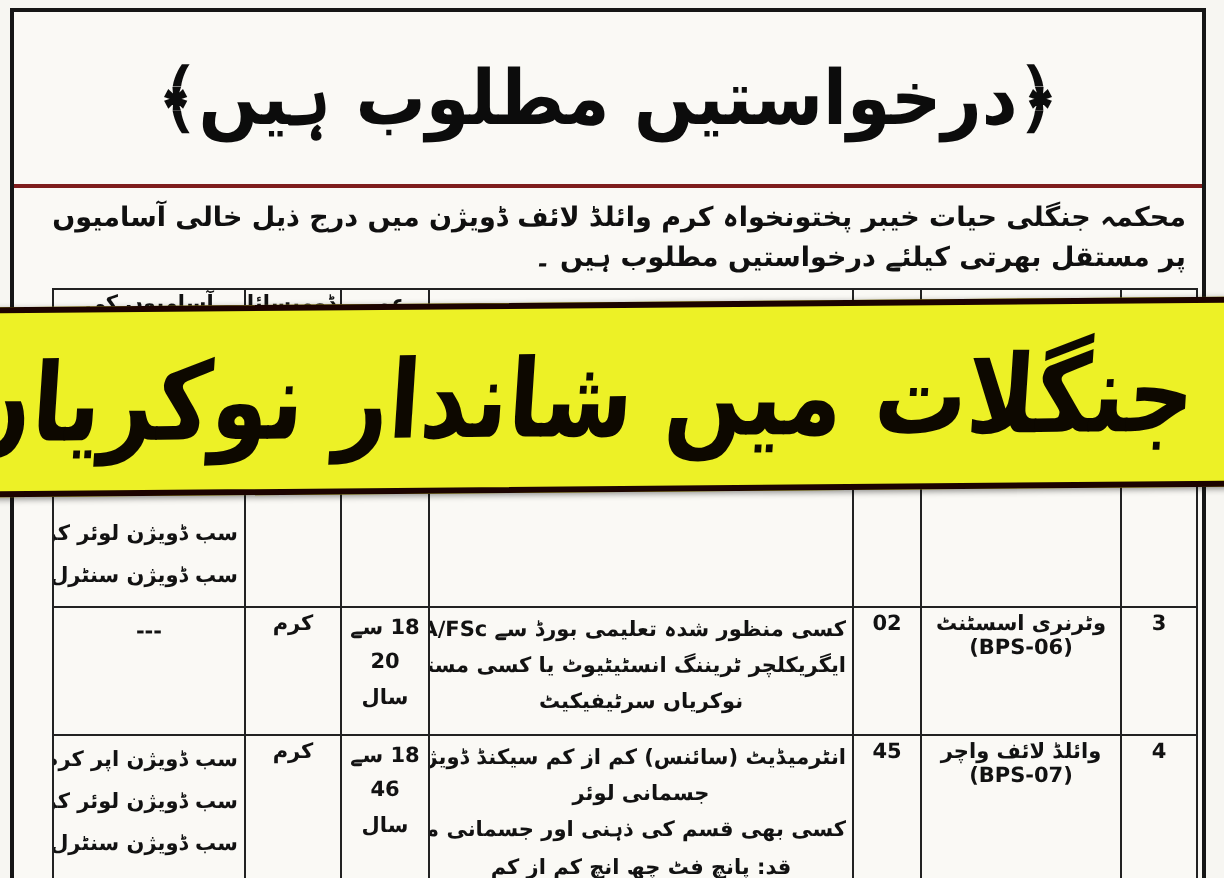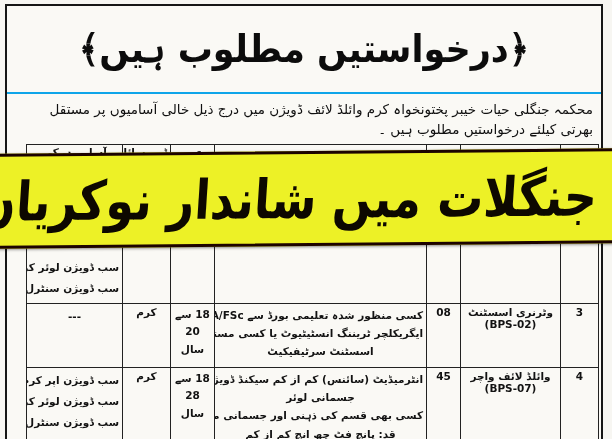--- a/index.html
+++ b/index.html
@@ -1,24 +1,24 @@
 <!DOCTYPE html>
 <html lang="ur"><head>
 <meta charset="utf-8">
 <style>
   html,body{margin:0;padding:0;background:#e9e8e4;}
   .stage{position:relative;width:612px;height:439px;overflow:hidden;background:#f7f6f2;
          font-family:"DejaVu Sans",sans-serif;direction:rtl;}
   .frame{position:absolute;left:5px;top:4px;width:598px;height:460px;
          border:2px solid #161616;background:#faf9f5;box-sizing:border-box;}
-  .title-section{height:86px;border-bottom:2px solid #0ea5e9;display:flex;
+  .title-section{height:86px;border-bottom:2px solid #7f1d1d;display:flex;
                  align-items:center;justify-content:center;}
   .ad-title{font-size:35px;font-weight:bold;color:#0c0c0c;letter-spacing:-1px;
             transform:scaleY(1.08);white-space:nowrap;}
-  .intro{padding:5px 8px 3px 8px;font-size:13.5px;font-weight:normal;color:#101010;
+  .intro{padding:5px 8px 3px 8px;font-size:13.5px;font-weight:bold;color:#101010;
          text-align:right;line-height:1.5;}
   table.jobs{border-collapse:collapse;table-layout:fixed;width:572px;margin:1px 2px 0 auto;
              background:#faf9f5;}
   table.jobs th,table.jobs td{border:1px solid #222;font-size:10.5px;font-weight:bold;
              color:#121212;padding:2px 3px;text-align:center;vertical-align:top;
              overflow:hidden;}
   table.jobs th{height:22px;vertical-align:middle;padding:1px 2px;font-size:10.5px;}
   tr.row-0{height:132px;}
   tr.row-0 td{vertical-align:bottom;padding-bottom:4px;}
   tr.row-1{height:64px;}
@@ -79,26 +79,26 @@
             <td class="c-qualification"></td>
             <td class="c-age"></td>
             <td class="c-domicile"></td>
             <td class="c-distribution">
               <div class="cell-line">سب ڈویژن لوئر کرم (1)</div>
               <div class="cell-line">سب ڈویژن سنٹرل کرم (1)</div>
             </td>
           </tr>
           <tr class="row-1">
             <td class="c-serial">3</td>
-            <td class="c-post">وٹرنری اسسٹنٹ (BPS-02)</td>
-            <td class="c-count">08</td>
+            <td class="c-post">وٹرنری اسسٹنٹ (BPS-06)</td>
+            <td class="c-count">02</td>
             <td class="c-qualification">
               <div class="qual-line">کسی منظور شدہ تعلیمی بورڈ سے FA/FSc سیکنڈ ڈویژن بمعہ</div>
               <div class="qual-line">ایگریکلچر ٹریننگ انسٹیٹیوٹ یا کسی مستند انسٹیٹیوٹ سے دو سال وٹرنری</div>
-              <div class="qual-line">اسسٹنٹ سرٹیفیکیٹ</div>
+              <div class="qual-line">نوکریاں سرٹیفیکیٹ</div>
             </td>
             <td class="c-age">
               <div class="age-line">18 سے</div>
               <div class="age-line">20 سال</div>
             </td>
             <td class="c-domicile">کرم</td>
             <td class="c-distribution">
               <div class="cell-line">---</div>
             </td>
           </tr>
@@ -107,21 +107,21 @@
             <td class="c-post">وائلڈ لائف واچر (BPS-07)</td>
             <td class="c-count">45</td>
             <td class="c-qualification">
               <div class="qual-line">انٹرمیڈیٹ (سائنس) کم از کم سیکنڈ ڈویژن</div>
               <div class="qual-line">جسمانی لوئر</div>
               <div class="qual-line">کسی بھی قسم کی ذہنی اور جسمانی معذوری نہ ہو ۔</div>
               <div class="qual-line">قد: پانچ فٹ چھ انچ کم از کم</div>
             </td>
             <td class="c-age">
               <div class="age-line">18 سے</div>
-              <div class="age-line">28 سال</div>
+              <div class="age-line">46 سال</div>
             </td>
             <td class="c-domicile">کرم</td>
             <td class="c-distribution">
               <div class="cell-line">سب ڈویژن اپر کرم (15)</div>
               <div class="cell-line">سب ڈویژن لوئر کرم (15)</div>
               <div class="cell-line">سب ڈویژن سنٹرل کرم (15)</div>
             </td>
           </tr>
         </tbody>
     </table>

